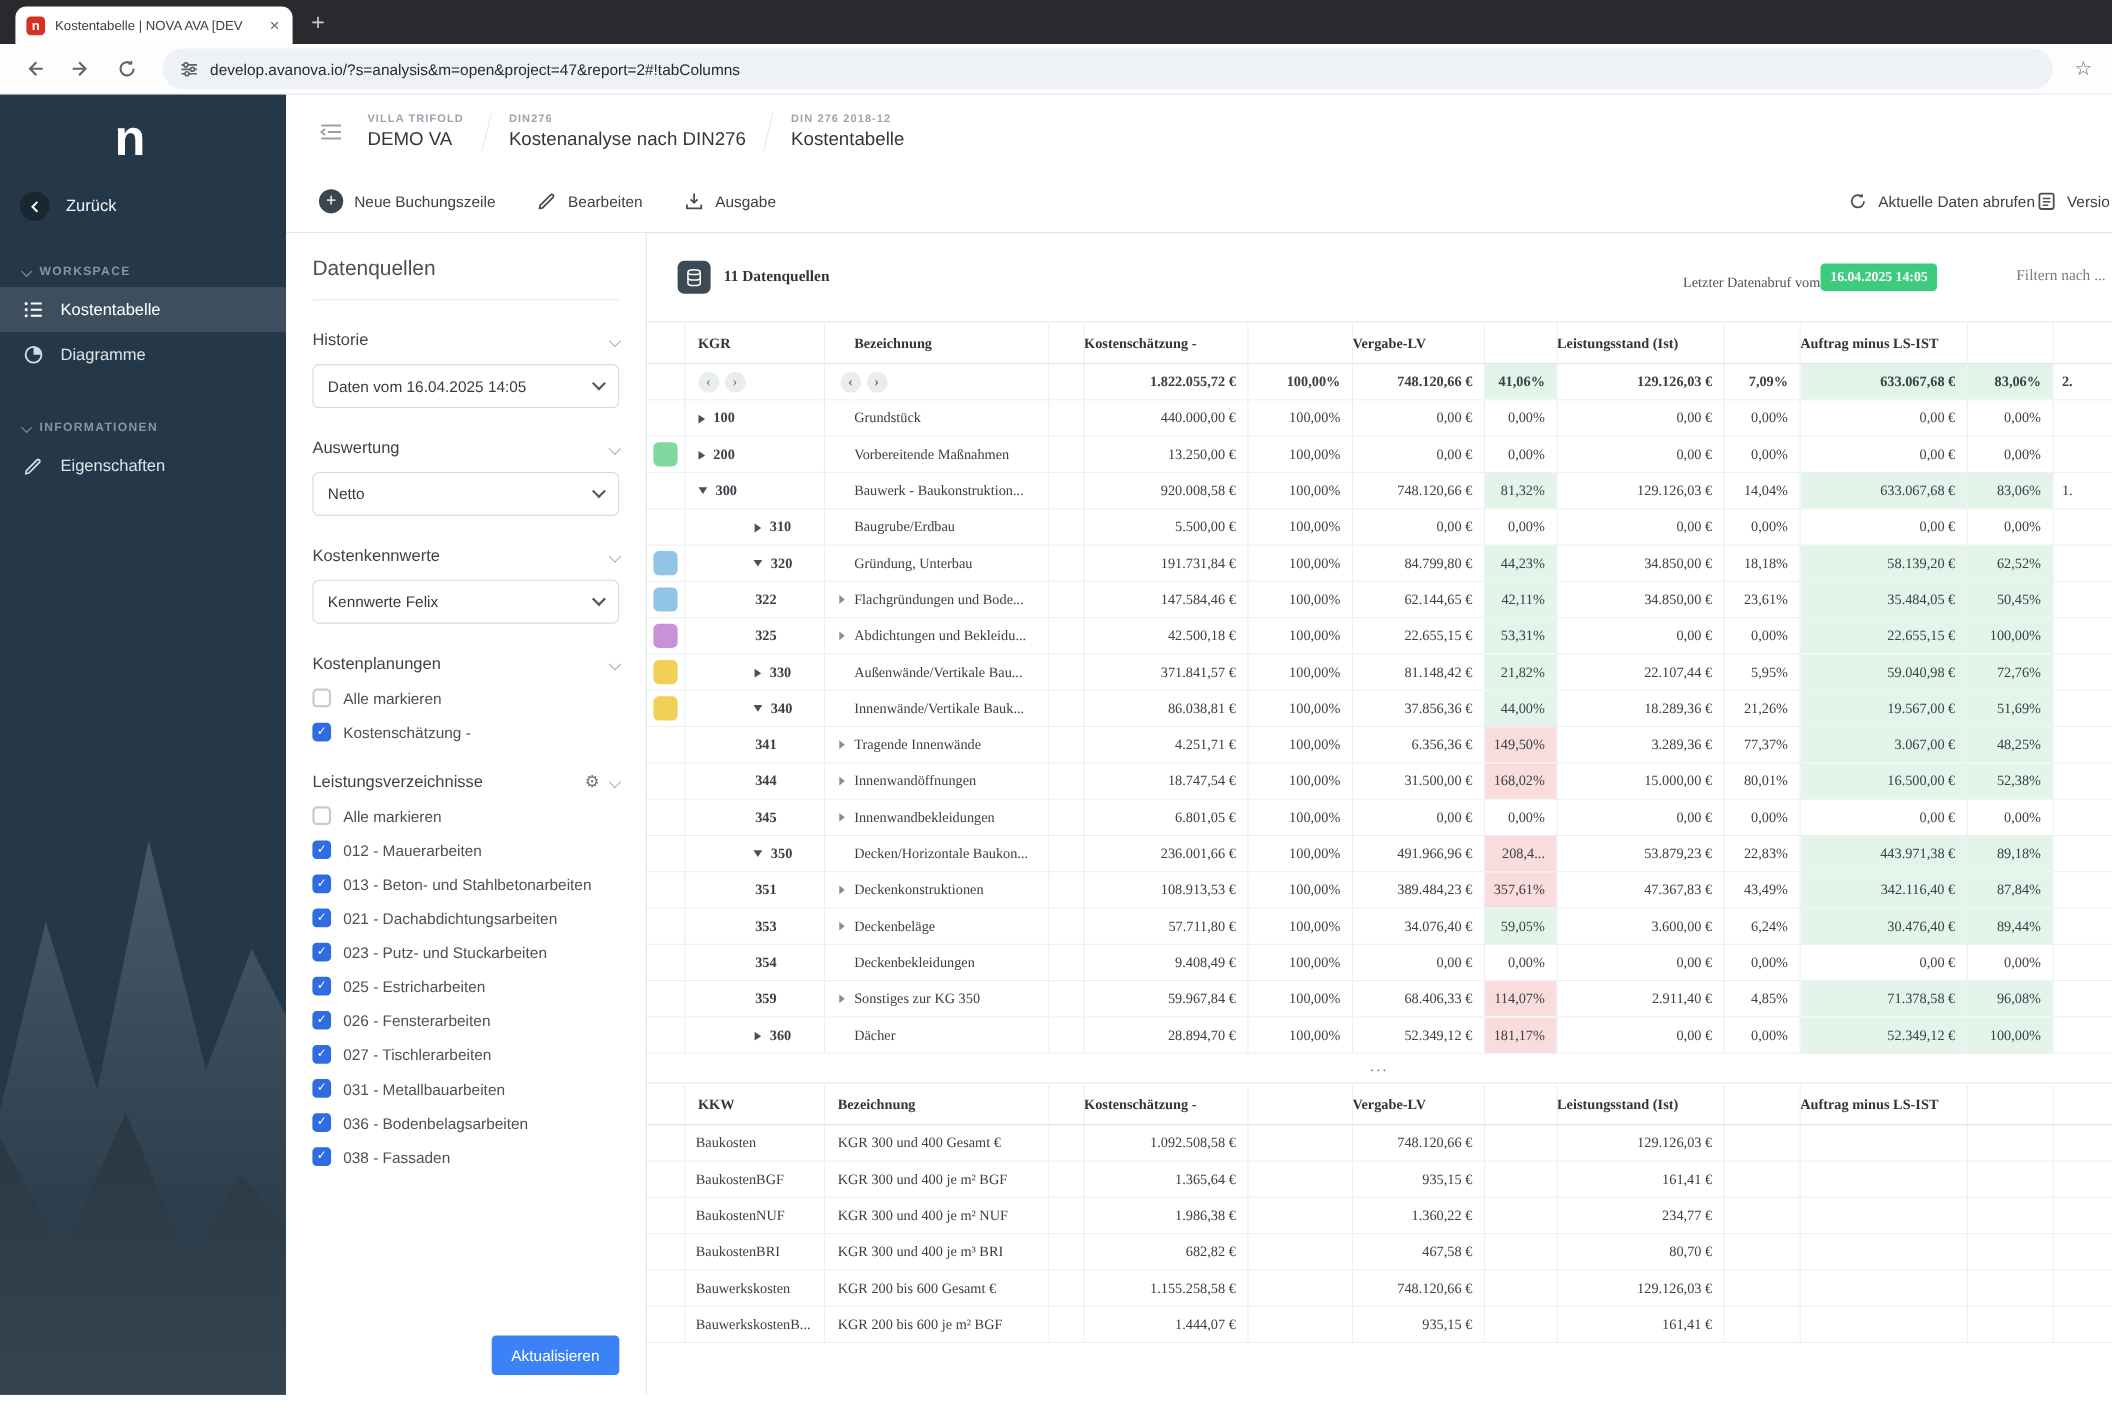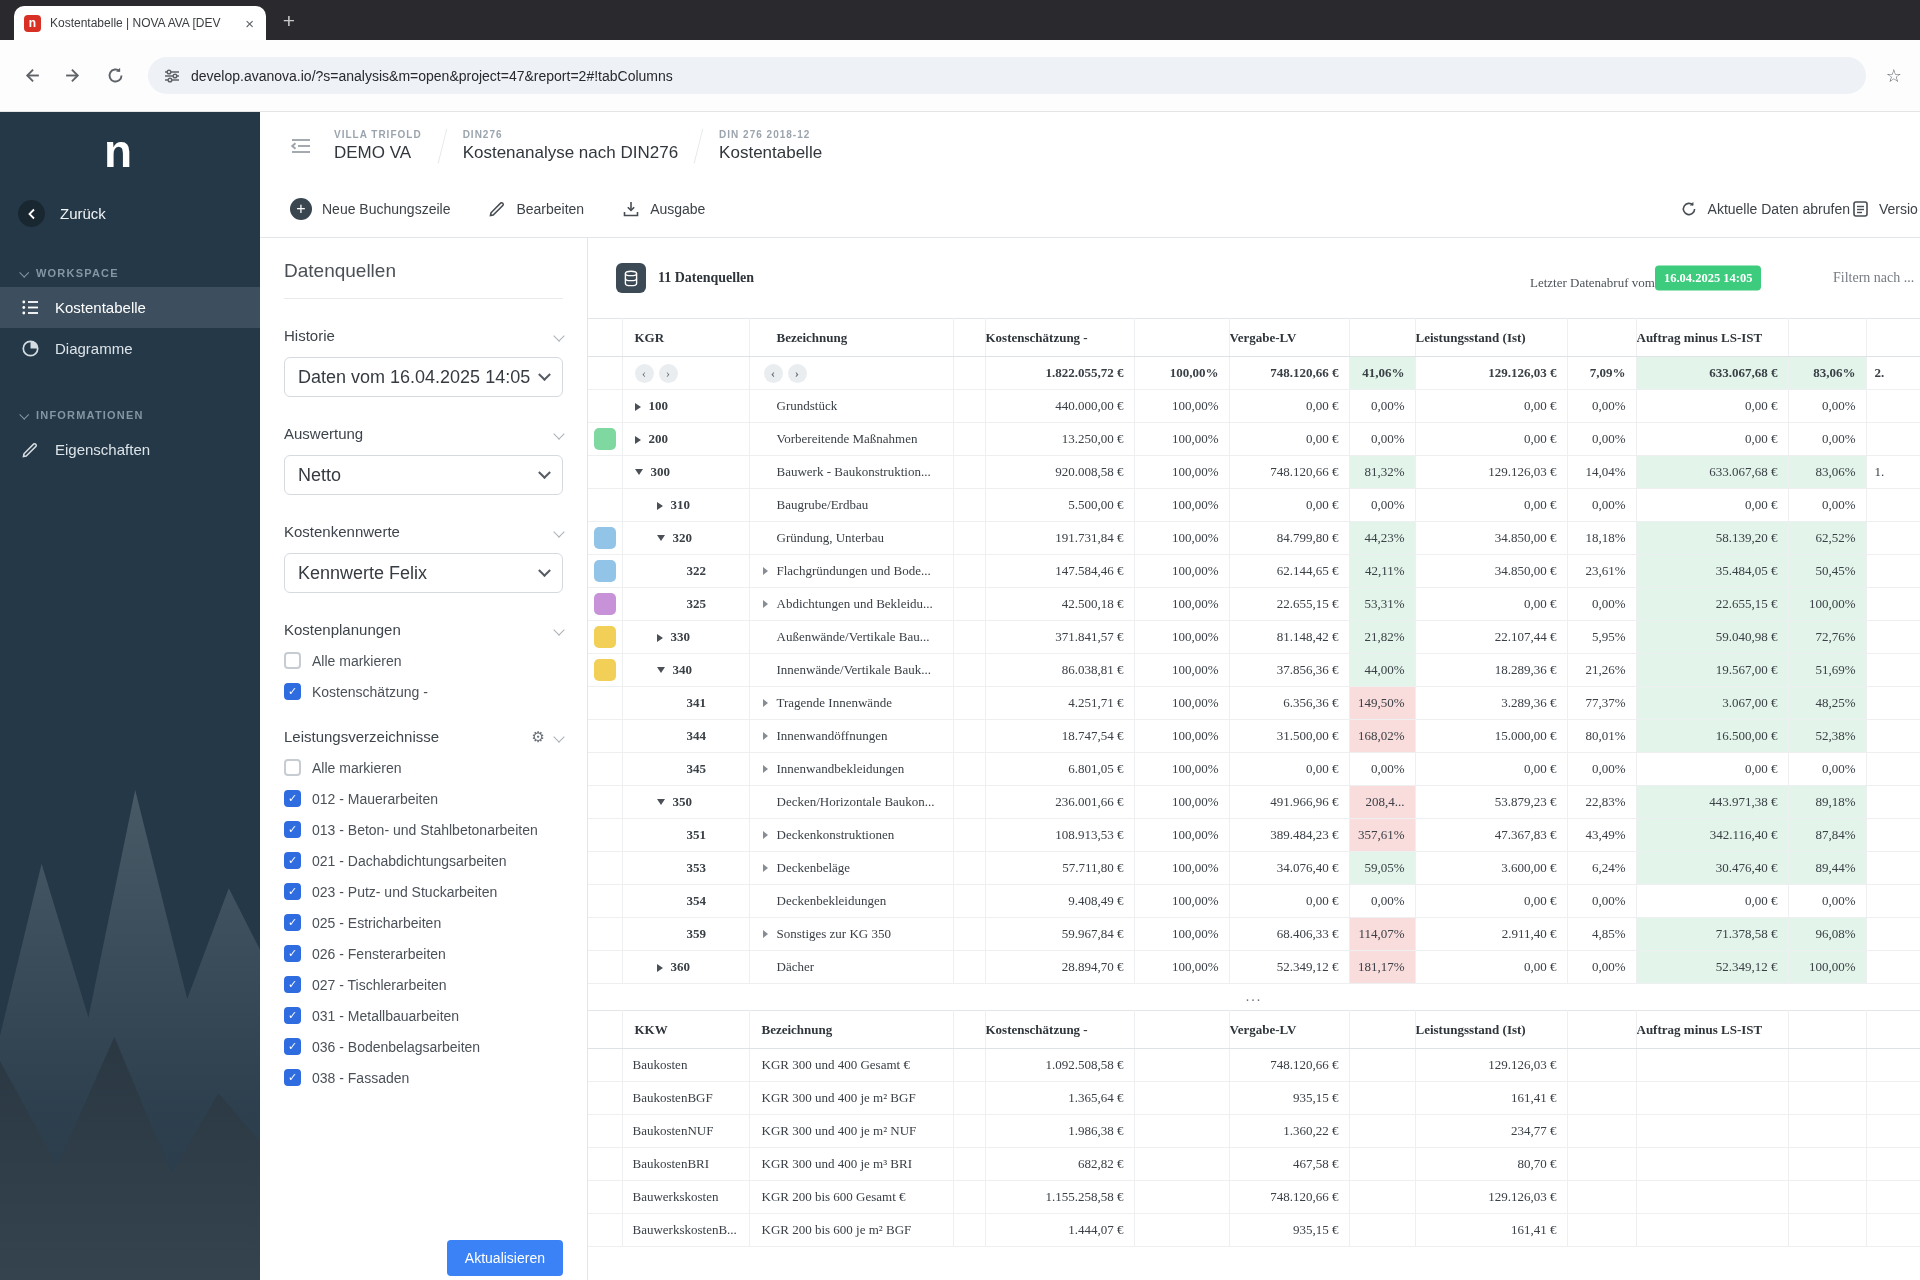--- a/index.html
+++ b/index.html
@@ -7,21 +7,21 @@
   body { font-family:"Liberation Sans","DejaVu Sans",sans-serif; }
   .stage { position:relative; width:1920px; height:1280px; background:#fff; overflow:hidden; color:#3a4046; }
 
   
   .tabstrip { height:40px; background:#2a2a2e; display:flex; align-items:flex-end; padding-left:14px; }
   .tab { display:flex; align-items:center; gap:9px; background:#fff; height:34px; border-radius:10px 10px 0 0; padding:0 10px; width:252px; }
   .favicon { width:17px; height:17px; border-radius:4px; background:#d93025; color:#fff; font-size:12px; font-weight:bold; display:flex; align-items:center; justify-content:center; flex:none; }
   .tab-title { font-size:12px; color:#3c4043; white-space:nowrap; overflow:hidden; flex:1; }
   .tab-close { font-size:15px; color:#5f6368; flex:none; padding:0 2px; }
   .newtab-btn { width:30px; height:30px; margin:0 0 4px 8px; color:#c7c8ca; font-size:21px; display:flex; align-items:center; justify-content:center; border-radius:50%; }
-  .urlbar { height:72px; background:#fdfdfe; border-bottom:1px solid #e3e4e6; display:flex; align-items:center; padding:0 14px; gap:8px; }
+  .urlbar { height:46px; background:#fdfdfe; border-bottom:1px solid #e3e4e6; display:flex; align-items:center; padding:0 14px; gap:8px; }
   .navic { width:34px; height:34px; display:flex; align-items:center; justify-content:center; border-radius:50%; flex:none; }
   .url-pill { flex:1; height:37px; background:#eef1f5; border-radius:19px; display:flex; align-items:center; padding:0 16px; gap:11px; margin:0 8px; overflow:hidden; }
   .url-text { font-size:14px; color:#27292d; white-space:nowrap; }
   .star { font-size:18px; color:#5f6368; margin:0 4px; }
 
   
   .app { display:flex; height:1182px; }
 
   
   .sidebar { width:260px; flex:none; position:relative; background:linear-gradient(180deg,#273b4b 0%,#24384733 40%,#243747 0%), #253847; overflow:hidden; }
@@ -61,21 +61,21 @@
   .content { flex:1; display:flex; min-height:0; }
 
   
   .panel { width:328px; flex:none; border-right:1px solid #e3e6e9; padding:22px 24px 0 24px; position:relative; background:#fff; }
   .panel-title { font-size:19px; color:#4a5056; font-weight:normal; }
   .panel-div { height:1px; background:#e8eaec; margin-top:16px; }
   .sechead { display:flex; align-items:center; margin-top:28px; font-size:15px; color:#3e444b; }
   .sec-ctrl { margin-left:auto; display:flex; align-items:center; gap:10px; }
   .chev-ico { width:8px; height:8px; border-right:1.5px solid #a9b0b7; border-bottom:1.5px solid #a9b0b7; transform:rotate(45deg); }
   .gear { font-size:15px; color:#6a7077; line-height:1; }
-  .sel { margin-top:13px; height:40px; border:1px solid #d6dade; border-radius:6px; display:flex; align-items:center; justify-content:space-between; padding:0 13px; font-size:18px; color:#363b41; background:#fff; }
+  .sel { margin-top:13px; height:40px; border:1px solid #d6dade; border-radius:6px; display:flex; align-items:center; justify-content:space-between; padding:0 13px; font-size:14px; color:#363b41; background:#fff; }
   .chev-dark { width:9px; height:9px; border-right:2px solid #565c63; border-bottom:2px solid #565c63; transform:rotate(45deg) translate(-2px,-2px); }
   .cbrow { display:flex; align-items:center; gap:11px; margin-top:14px; font-size:14px; color:#4b5158; }
   .cb { width:17px; height:17px; border:2px solid #c6ccd2; border-radius:4px; background:#fff; flex:none; display:flex; align-items:center; justify-content:center; font-size:11px; line-height:1; }
   .cb.on { background:#2e6ce0; border-color:#2e6ce0; color:#fff; font-weight:bold; }
   .update-btn { position:absolute; right:24px; bottom:18px; background:#3b82f6; color:#fff; font-size:14px; border:none; border-radius:4px; padding:10px 18px; }
 
   
   .tablearea { flex:1; min-width:0; background:#fff;font-family:Liberation Serif, serif; }
   .table-topbar { height:80px; display:flex; align-items:center; padding:0 28px; position:relative; }
   .db-badge { width:30px; height:30px; border-radius:6px; background:#3c4a55; display:flex; align-items:center; justify-content:center; flex:none; }
@@ -89,21 +89,21 @@
   table.grid th, table.grid td { border-right:1px solid #edeff1; border-bottom:1px solid #edeff1; font-size:13px; overflow:hidden; white-space:nowrap; }
   table.grid th { height:38px; font-weight:bold; color:#2f353b; text-align:left; background:#fff; border-bottom:1px solid #e0e3e6; }
   table.grid td { height:33px; color:#3a4046; }
   th.h-bez { padding-left:27px; }
   th.h-bez-k { padding-left:12px; }
   th.h-kgr { padding-left:12px; }
   th.h-num { text-align:right; padding-right:10px; }
   td.c-chip { text-align:center; }
   .chip { display:inline-block; width:22px; height:22px; border-radius:5px; vertical-align:middle; }
   td.c-kgr { font-weight:bold; color:#2f353b; }
-  td.c-kgr.lvl0 { padding-left:12px; } td.c-kgr.lvl1 { padding-left:34px; } td.c-kgr.lvl2 { padding-left:64px; }
+  td.c-kgr.lvl0 { padding-left:12px; } td.c-kgr.lvl1 { padding-left:34px;text-align:center; } td.c-kgr.lvl2 { padding-left:64px; }
   .tri { display:inline-block; width:0; height:0; vertical-align:middle; margin-right:8px; }
   .tri.e { border-top:4px solid transparent; border-bottom:4px solid transparent; border-left:6px solid #4a5056; }
   .tri.d { border-left:4px solid transparent; border-right:4px solid transparent; border-top:6px solid #4a5056; margin-bottom:2px; }
   td.c-bez { padding-left:27px; position:relative; }
   .btri { position:absolute; left:13px; top:50%; margin-top:-4px; width:0; height:0; border-top:4px solid transparent; border-bottom:4px solid transparent; border-left:5px solid #878d93; }
   td.c-num { text-align:right; padding-right:10px; }
   td.c-extra { padding-left:8px; }
   td.g { color:#1da05f; }
   td.gb { color:#1da05f; background:#e3f4ea; }
   td.r { color:#cf5151; background:#f9dcdc; }

